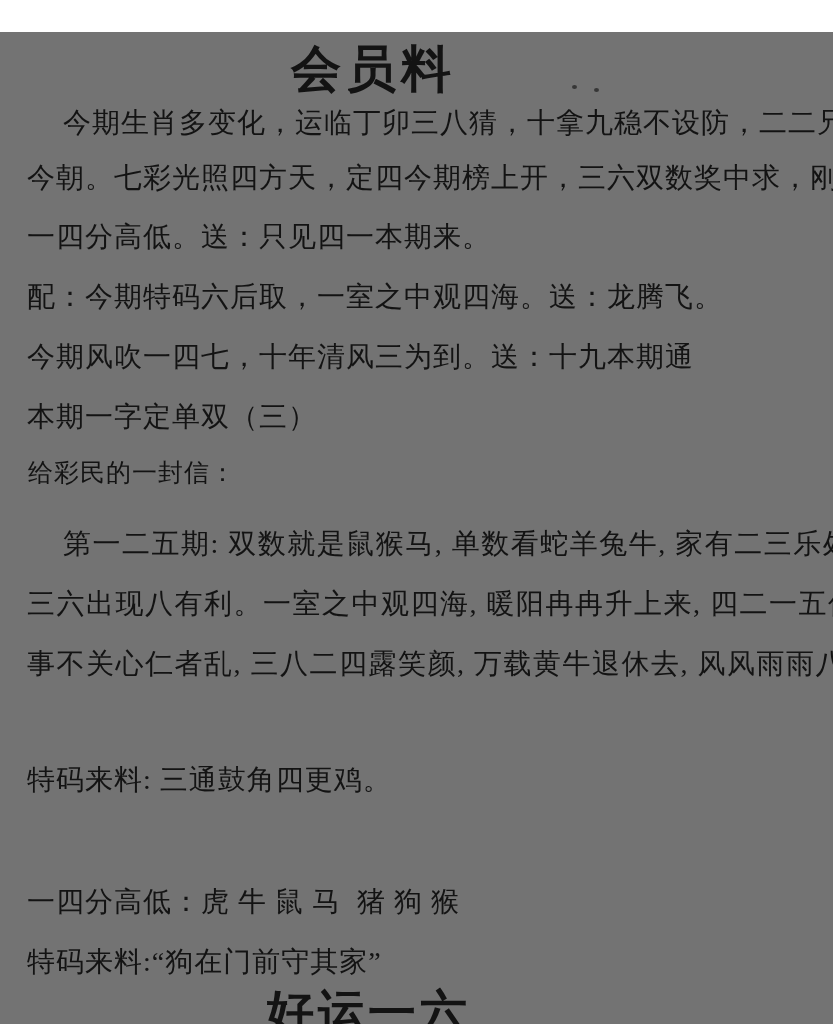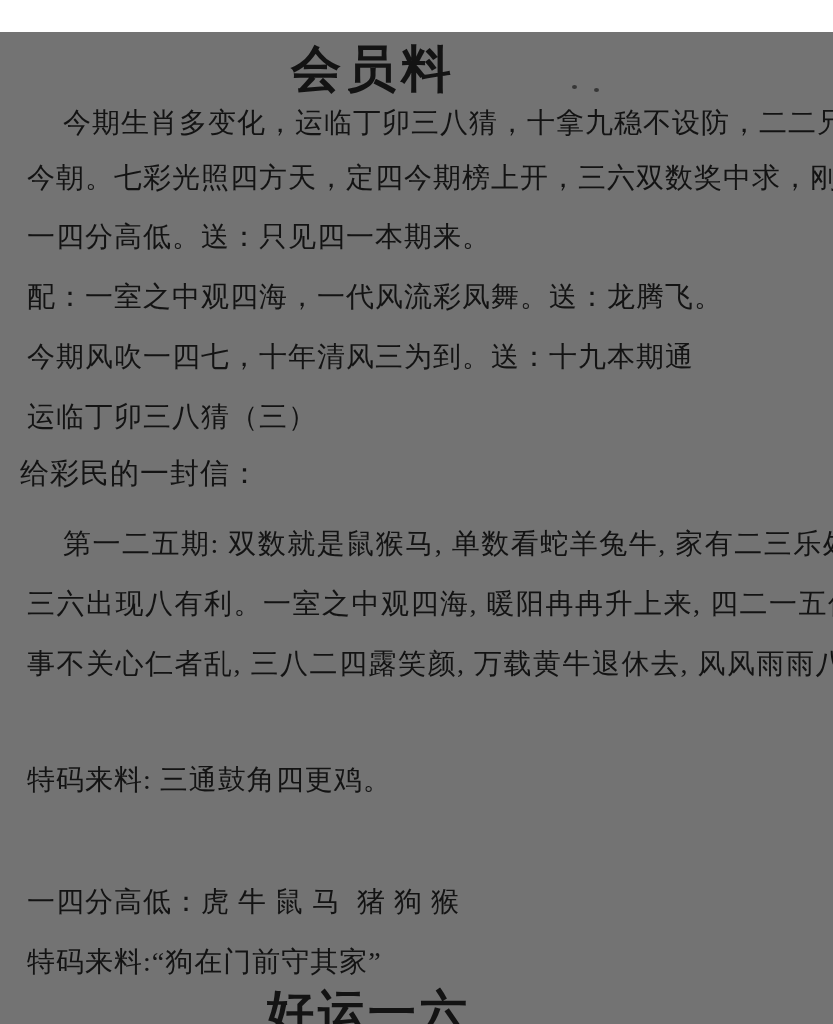--- a/index.html
+++ b/index.html
@@ -36,22 +36,22 @@
     font-size: 28px;
     line-height: 40px;
     letter-spacing: 1px;
     white-space: pre;
     font-weight: 500;
   }
   .indent { left: 63px; }
   .p2 { letter-spacing: 1.5px; }
   .intro {
     position: absolute;
-    left: 20px; top: 424px;
-    font-size: 29px; line-height: 34px;
+    left: 28px; top: 424px;
+    font-size: 25px; line-height: 34px;
     letter-spacing: 1px;
     white-space: pre;
   }
   .speck {
     position: absolute;
     width: 5px; height: 4px;
     background: #2b2b2b;
     border-radius: 50%;
     opacity: .85;
   }
@@ -62,23 +62,23 @@
 <div class="page">
 
   <div class="h1" id="member-title">会员料</div>
 
   <span class="speck" style="top:53px; left:572px;"></span>
   <span class="speck" style="top:56px; left:594px;"></span>
 
   <div class="line indent" style="top:71px;">今期生肖多变化，运临丁卯三八猜，十拿九稳不设防，二二兄弟到</div>
   <div class="line" style="top:126px;">今朝。七彩光照四方天，定四今期榜上开，三六双数奖中求，刚预柔</div>
   <div class="line" style="top:185px;text-align:right;">一四分高低。送：只见四一本期来。</div>
-  <div class="line" style="top:245px;">配：一室之中观四海，一代风流彩凤舞。送：龙腾飞。</div>
+  <div class="line" style="top:245px;">配：今期特码六后取，一室之中观四海。送：龙腾飞。</div>
   <div class="line" style="top:305px;">今期风吹一四七，十年清风三为到。送：十九本期通</div>
-  <div class="line" style="top:365px;">运临丁卯三八猜（三）</div>
+  <div class="line" style="top:365px;">本期一字定单双（三）</div>
 
   <div class="intro">给彩民的一封信：</div>
 
 
   <div class="line p2 indent" style="top:492px;">第一二五期: 双数就是鼠猴马, 单数看蛇羊兔牛, 家有二三乐处名,</div>
   <div class="line p2" style="top:552px;">三六出现八有利。一室之中观四海, 暖阳冉冉升上来, 四二一五伴兔龙,</div>
   <div class="line p2" style="top:612px;">事不关心仁者乱, 三八二四露笑颜, 万载黄牛退休去, 风风雨雨八九年,</div>
   <div class="line" style="top:728px;">特码来料: 三通鼓角四更鸡。</div>
   <div class="line" style="top:850px;">一四分高低：虎 牛 鼠 马  猪 狗 猴</div>
   <div class="line" style="top:910px;">特码来料:“狗在门前守其家”</div>

